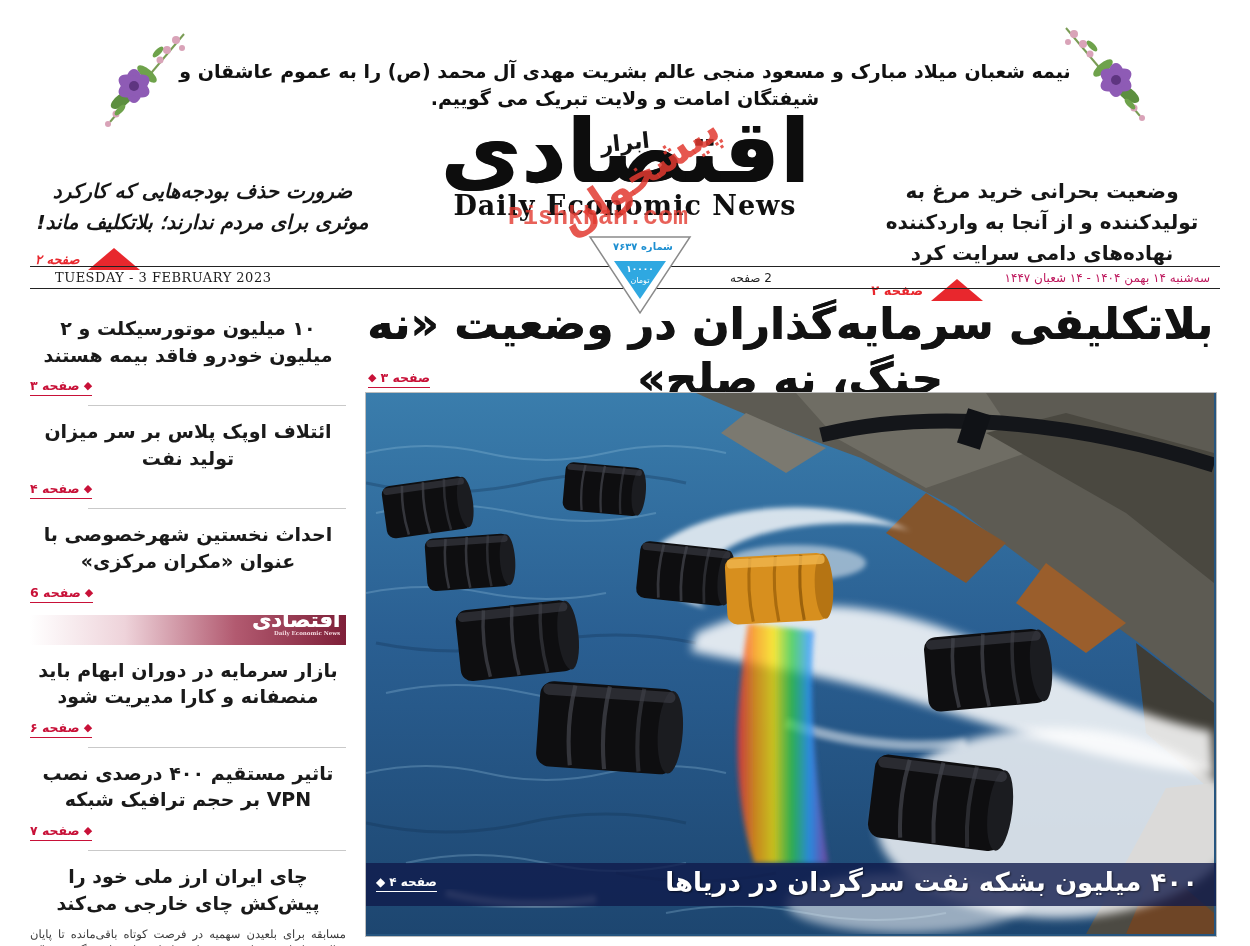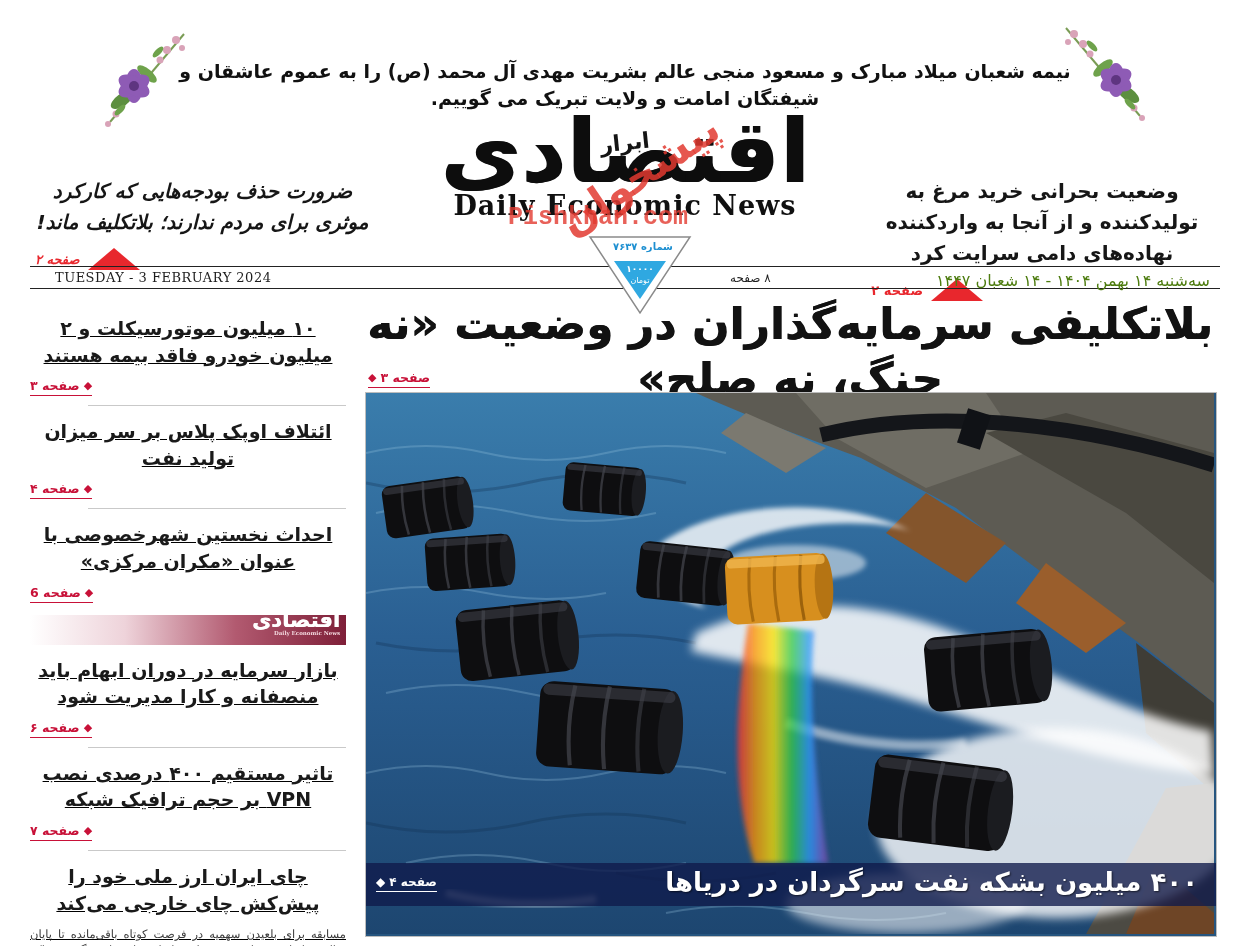--- a/index.html
+++ b/index.html
@@ -38,21 +38,21 @@
   .tri-up{width:0;height:0;border-left:26px solid transparent;border-right:26px solid transparent;
     border-bottom:22px solid #e8272d;}
   .pg-red{color:#e8272d;font-size:13px;font-weight:bold;direction:rtl;}
 
   
   .dateline{position:absolute;top:266px;left:30px;width:1190px;height:21px;
     border-top:1.5px solid #222;border-bottom:1.5px solid #222;}
   .date-en{position:absolute;top:3px;left:25px;font-family:"DejaVu Serif",serif;
     font-size:13px;color:#1d1d1d;letter-spacing:0.5px;}
   .date-pages{position:absolute;top:4px;left:700px;font-size:12px;color:#1d1d1d;direction:rtl;}
-  .date-fa{position:absolute;top:4px;right:10px;font-size:16px;color:#4d7c0f;direction:rtl;}
+  .date-fa{position:absolute;top:4px;right:10px;font-size:12px;color:#be185d;direction:rtl;}
 
   .issue-badge{position:absolute;top:235px;left:588px;width:104px;height:80px;}
   .issue-label{position:absolute;top:6px;left:20px;width:70px;text-align:center;
     font-size:10px;color:#1d8fd1;direction:rtl;font-weight:bold;}
   .price-val{position:absolute;top:29px;left:30px;width:44px;text-align:center;
     font-size:9px;color:#fff;font-weight:bold;}
   .price-unit{position:absolute;top:41px;left:30px;width:44px;text-align:center;
     font-size:8px;color:#fff;direction:rtl;}
 
   
@@ -73,21 +73,21 @@
     background:rgba(16,26,74,0.78);display:flex;align-items:center;}
   .caption-text{position:absolute;right:18px;top:4px;font-size:26px;font-weight:bold;
     color:#fff;direction:rtl;text-shadow:1px 1px 2px rgba(0,0,0,0.6);}
   .caption-marker{position:absolute;left:10px;top:12px;display:inline-flex;gap:4px;
     align-items:center;font-size:12px;font-weight:bold;color:#fff;
     border-bottom:1px solid #fff;padding-bottom:2px;}
   .caption-marker .t{direction:rtl;}
 
   
   .sidebar{position:absolute;top:303px;left:30px;width:316px;}
-  .sb-item{padding-top:12px;text-decoration:underline;}
+  .sb-item{padding-top:12px;}
   .sb-title{direction:rtl;text-align:center;font-size:19px;font-weight:bold;
     color:#1a1a1a;line-height:1.4;}
   .sb-marker-row{margin-top:7px;}
   .sb-sep{border-top:1px solid #c9c9c9;margin:9px 0 0 58px;}
   .sb-body{direction:rtl;text-align:justify;font-size:11.5px;color:#3a3a3a;
     line-height:1.42;margin-top:10px;font-family:"DejaVu Serif",serif;}
   .logo-strip{height:30px;margin-top:12px;position:relative;
     background:linear-gradient(90deg,#ffffff 0%,#eed3da 30%,#b25a70 65%,#7e1f38 100%);}
   .strip-logo{position:absolute;right:6px;top:-6px;text-align:right;}
   .strip-title{color:#fff;font-size:21px;font-weight:bold;direction:rtl;display:block;
@@ -149,22 +149,22 @@
 
   <div class="story right">
     <div class="title">وضعیت بحرانی خرید مرغ به تولیدکننده و از آنجا به واردکننده نهاده‌های دامی سرایت کرد</div>
     <div class="pg-tri-row">
       <span class="tri-up"></span>
       <span class="pg-red">صفحه ۲</span>
     </div>
   </div>
 
   <div class="dateline">
-    <span class="date-en">TUESDAY - 3 FEBRUARY 2024</span>
-    <span class="date-pages">۸ صفحه</span>
+    <span class="date-en">TUESDAY - 3 FEBRUARY 2023</span>
+    <span class="date-pages">2 صفحه</span>
     <span class="date-fa">سه‌شنبه ۱۴ بهمن ۱۴۰۴ - ۱۴ شعبان ۱۴۴۷</span>
   </div>
 
   <div class="issue-badge">
     <svg width="104" height="80" viewBox="0 0 104 80">
       <polygon points="2,2 102,2 52,78" fill="#ffffff" stroke="#8a8a8a" stroke-width="1.5"></polygon>
       <polygon points="26,26 78,26 52,64" fill="#2fa8e1"></polygon>
     </svg>
     <div class="issue-label">شماره ۷۶۳۷</div>
     <div class="price-val">۱۰۰۰۰</div>

